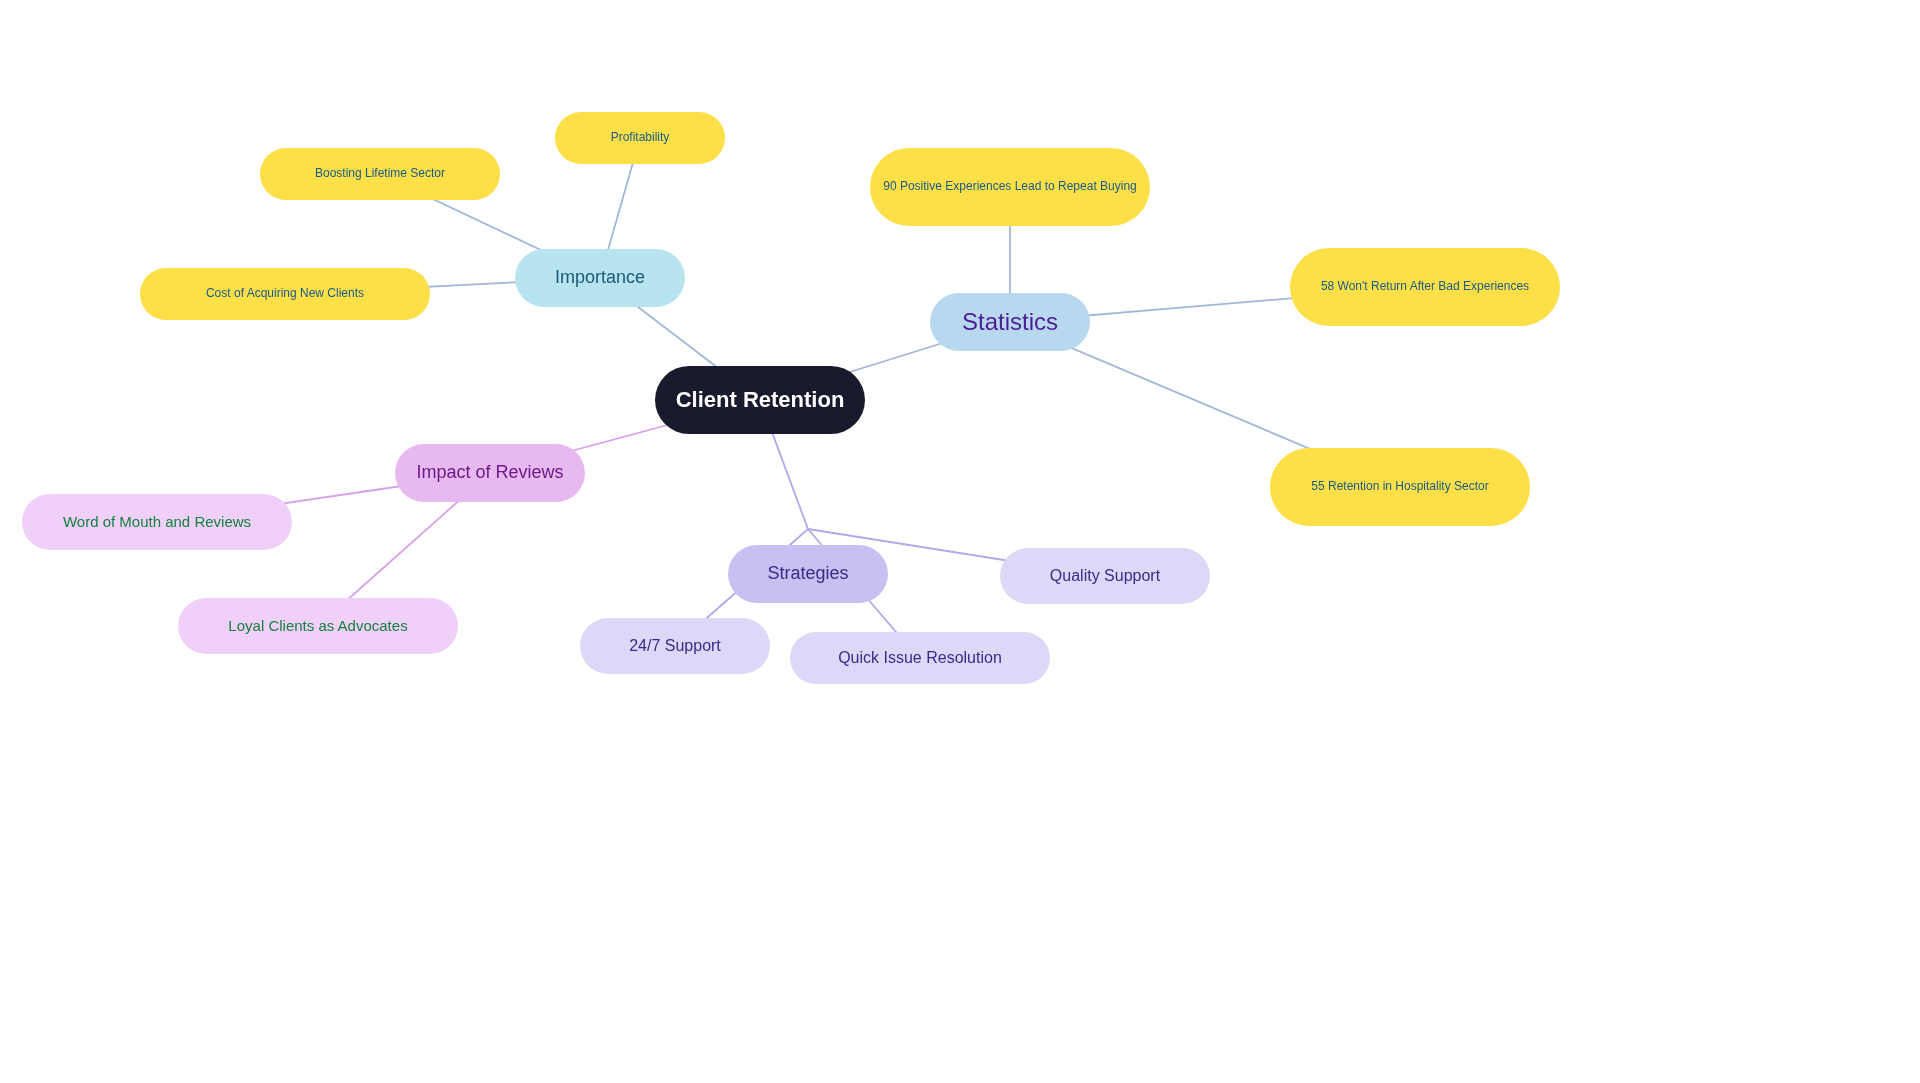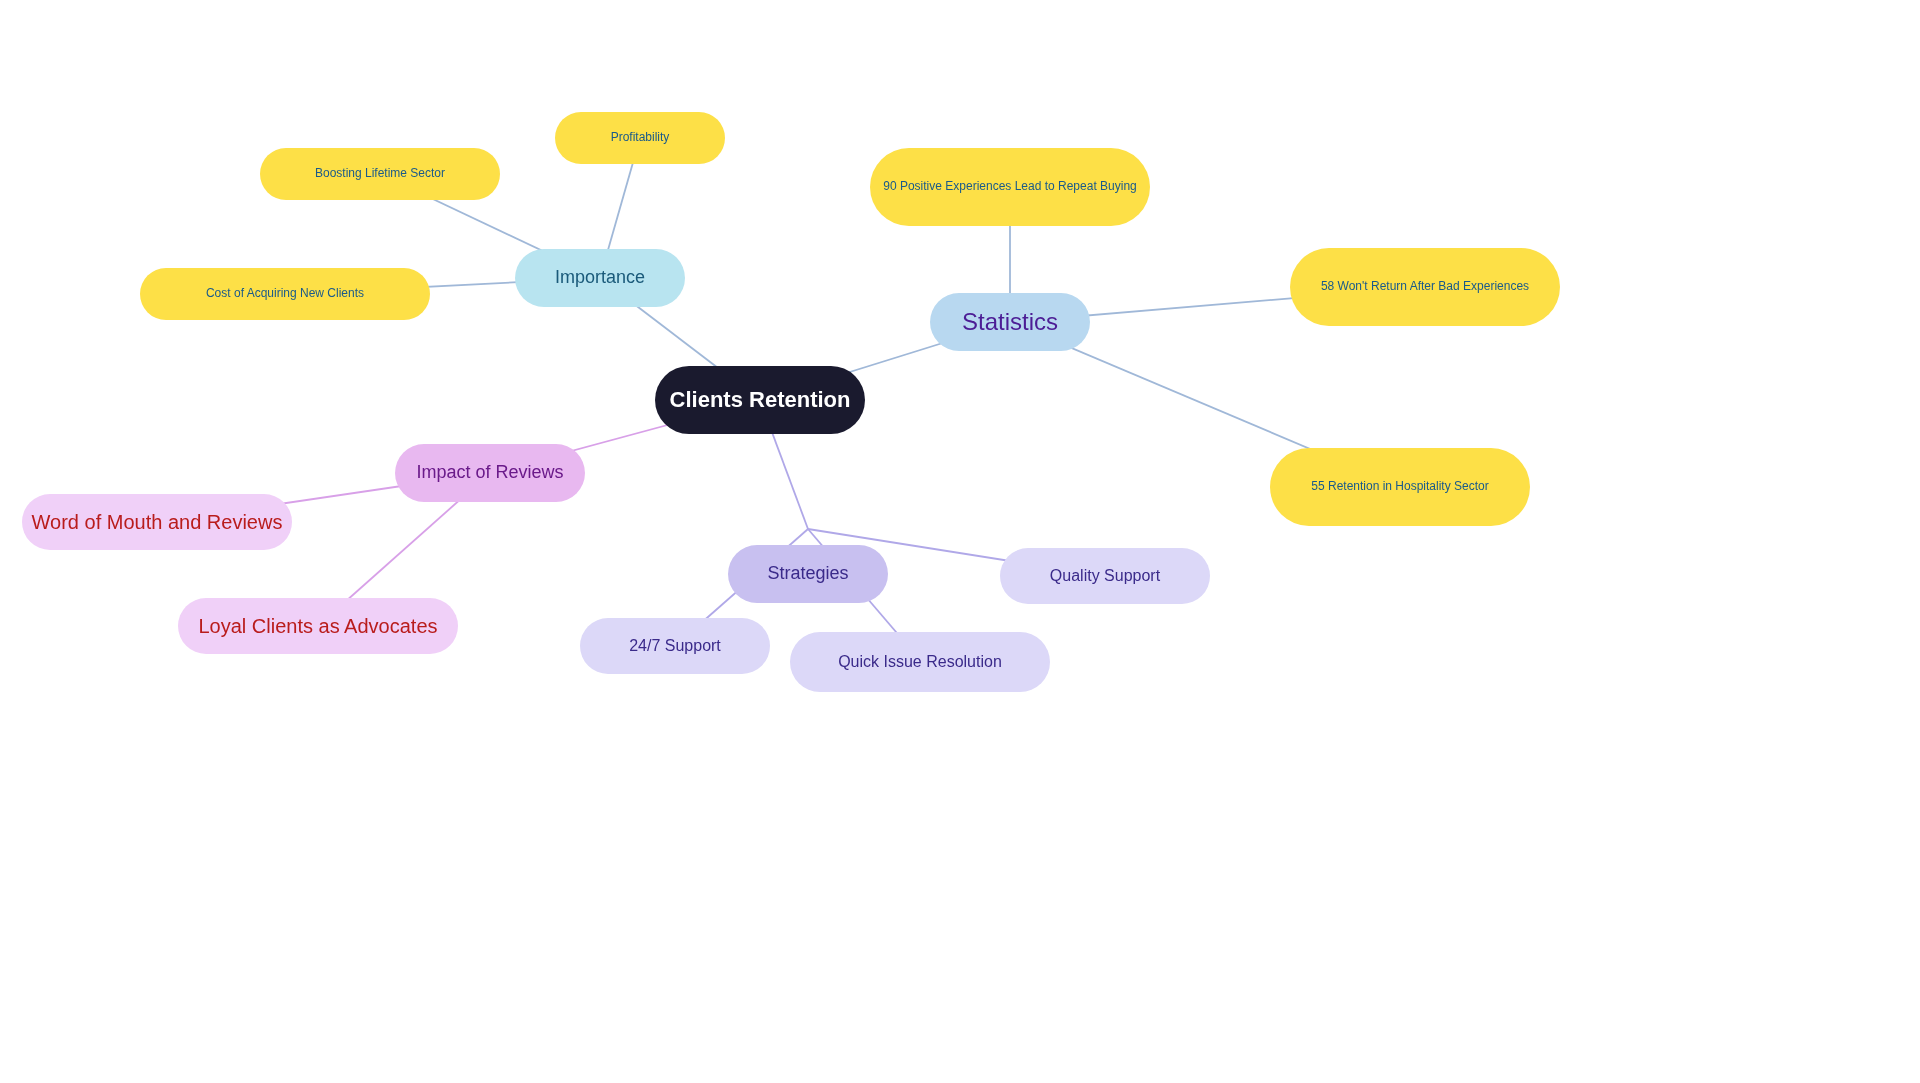--- a/index.html
+++ b/index.html
@@ -62,22 +62,22 @@
       height: 58px;
     }
     .node-child-blue {
       background: #fde047;
       color: #1a5a8a;
       font-size: 12px;
       font-weight: 400;
     }
     .node-child-pink {
       background: #f0d0f8;
-      color: #b91c1c;
-      font-size: 20px;
+      color: #15803d;
+      font-size: 15px;
       font-weight: 400;
     }
     .node-child-purple {
       background: #dcd8f8;
       color: #3a2a8a;
       font-size: 16px;
       font-weight: 400;
     }
     svg.lines {
       position: absolute;
@@ -102,21 +102,21 @@
     <line x1="1010" y1="322" x2="1425" y2="287" stroke="#a0b8d8" stroke-width="1.8"></line>
     <line x1="1010" y1="322" x2="1400" y2="487" stroke="#a0b8d8" stroke-width="1.8"></line>
     <line x1="490" y1="473" x2="157" y2="522" stroke="#d8a0e8" stroke-width="1.8"></line>
     <line x1="490" y1="473" x2="318" y2="626" stroke="#d8a0e8" stroke-width="1.8"></line>
     <line x1="808" y1="529" x2="1105" y2="576" stroke="#b0a8e8" stroke-width="1.8"></line>
     <line x1="808" y1="529" x2="675" y2="646" stroke="#b0a8e8" stroke-width="1.8"></line>
     <line x1="808" y1="529" x2="920" y2="660" stroke="#b0a8e8" stroke-width="1.8"></line>
   </svg>
 
 <div class="node node-center" style="left:655px; top:366px;" id="node-center">
-  <span>Clients Retention</span>
+  <span>Client Retention</span>
 </div>
 
 <div class="node node-importance" style="left:515px; top:249px;text-align:center;">
   <span>Importance</span>
 </div>
 
 <div class="node node-child-blue" style="left:555px; top:112px; width:170px; height:52px;">
   <span>Profitability</span>
 </div>
 
@@ -161,15 +161,15 @@
 </div>
 
 <div class="node node-child-purple" style="left:1000px; top:548px; width:210px; height:56px;">
   <span>Quality Support</span>
 </div>
 
 <div class="node node-child-purple" style="left:580px; top:618px; width:190px; height:56px;">
   <span>24/7 Support</span>
 </div>
 
-<div class="node node-child-purple" style="left:790px; top:632px; width:260px; height:60px;">
+<div class="node node-child-purple" style="left:790px; top:632px; width:260px; height:52px;">
   <span>Quick Issue Resolution</span>
 </div>
 
 </body></html>

